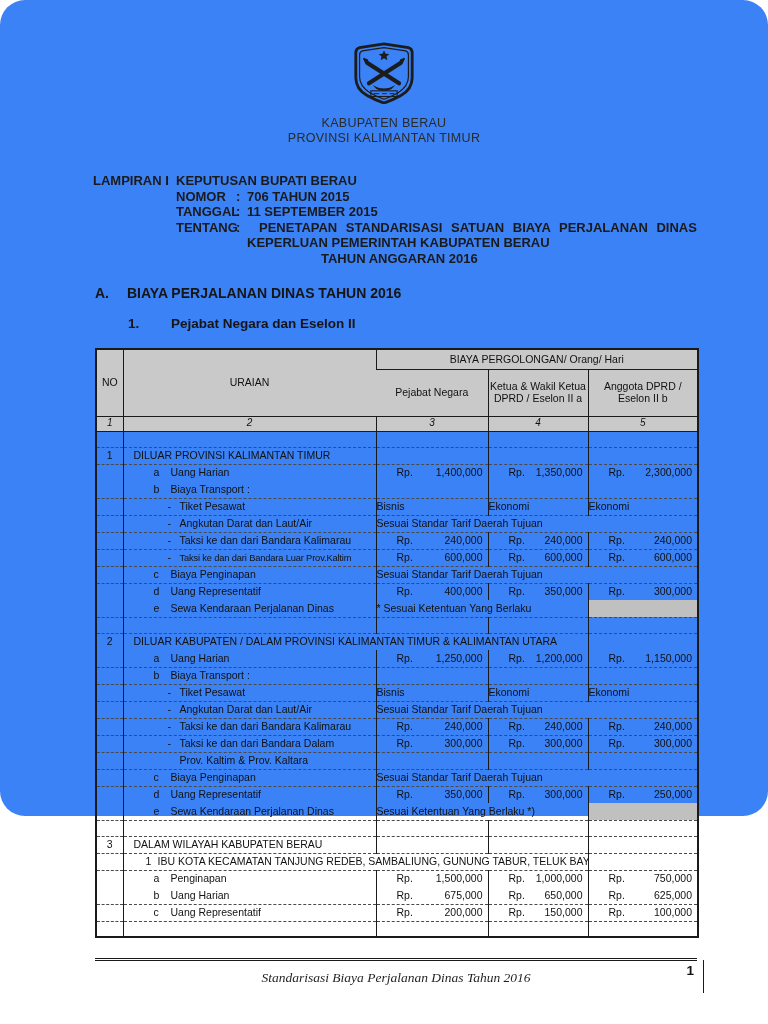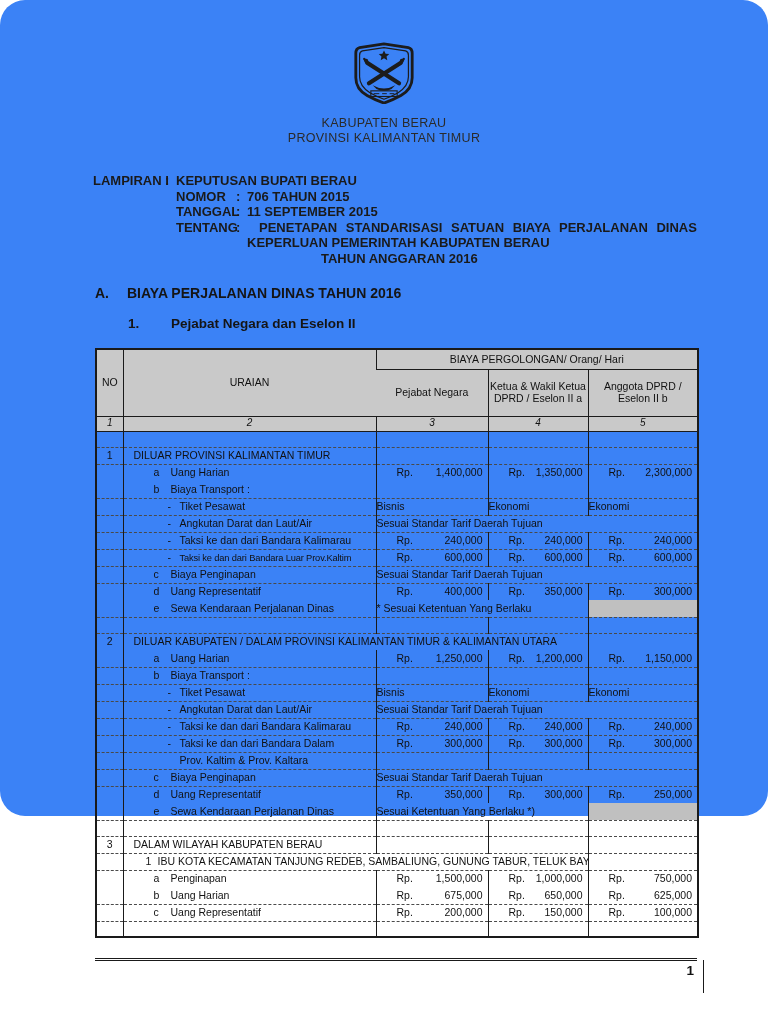--- a/index.html
+++ b/index.html
@@ -447,15 +447,16 @@
           <td></td>
           <td></td>
           <td></td>
         </tr>
       </tbody>
   </table>
 
   <div class="footer">
     <span class="footer-tick"></span>
     <span class="page-number">1</span>
+    <div class="footer-text">Standarisasi Biaya Perjalanan Dinas Tahun 2016</div>
   </div>
 
 </div>
 
 </body></html>

